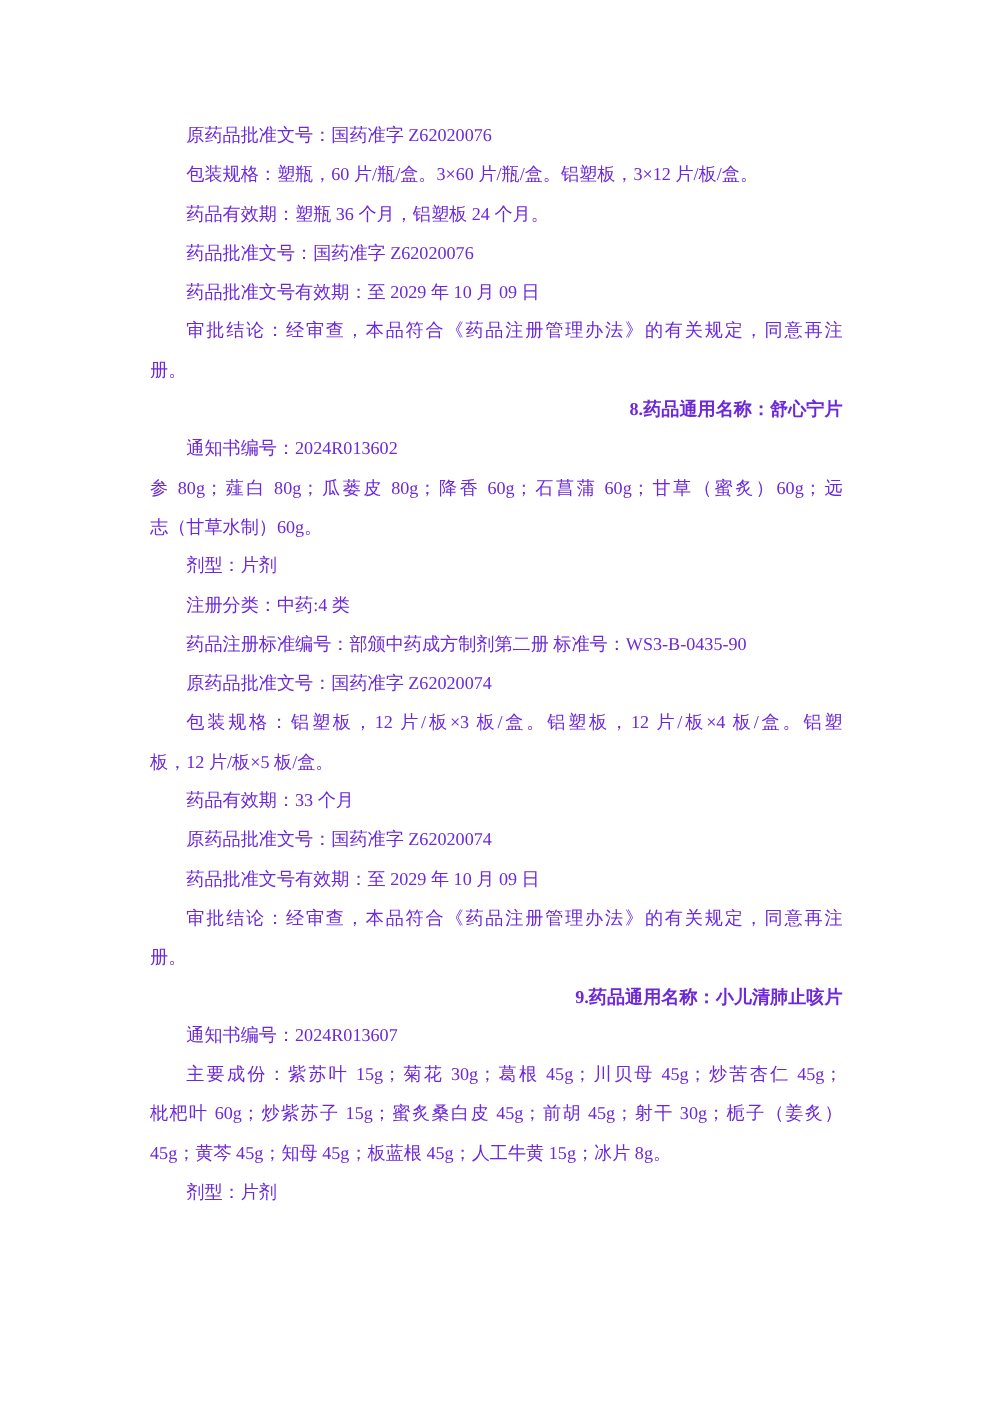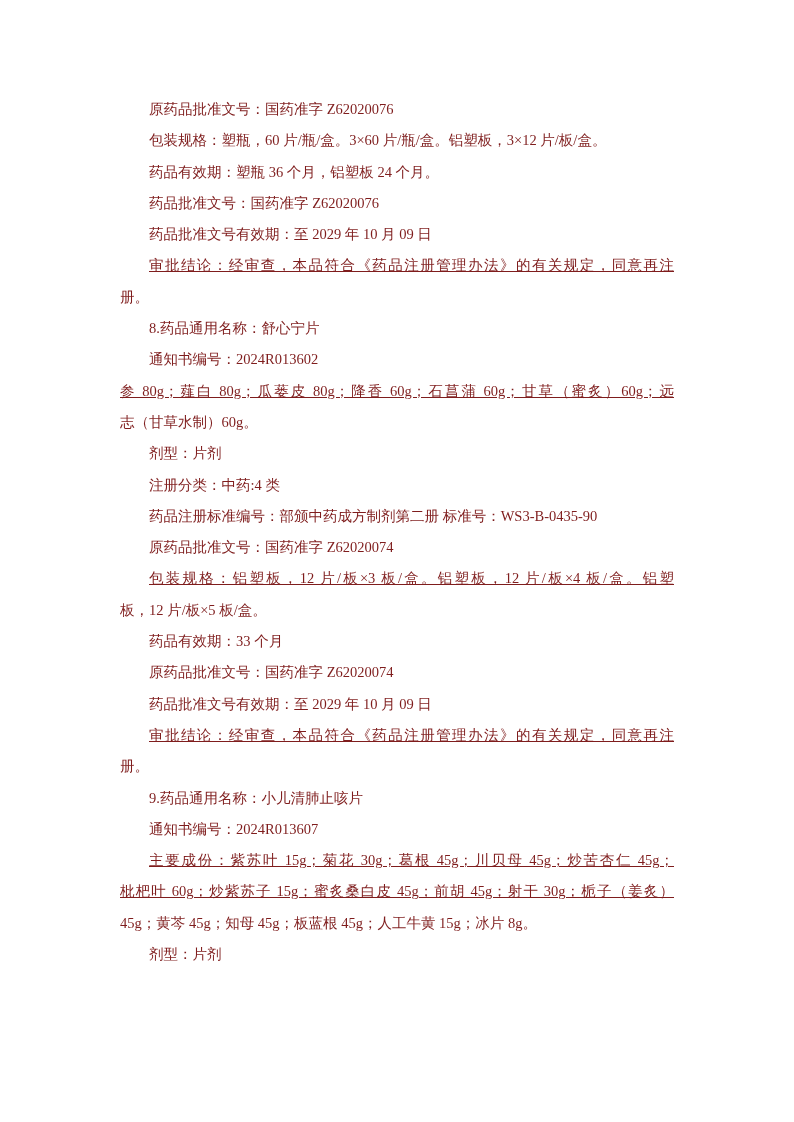--- a/index.html
+++ b/index.html
@@ -7,46 +7,46 @@
     padding: 0;
     background: #ffffff;
   }
   .page {
     position: relative;
     width: 794px;
     height: 1122px;
     background: #ffffff;
     overflow: hidden;
     font-family: "Liberation Serif", "DejaVu Serif", serif;
-    color: #7f1d1d;
+    color: #6d28d9;
   }
   .text-block {
     position: absolute;
     left: 120px;
     top: 94px;
     width: 554px;
     font-size: 14.5px;
     line-height: 31.3px;
   }
   .line {
     white-space: nowrap;
     text-align: left;
   }
   .line.fill {
     white-space: normal;
     text-align: justify;
     text-align-last: justify;
     text-justify: inter-character;
-    text-decoration: underline;
   }
   .line.indent {
     text-indent: 2em;
   }
   .line.bold {
-    font-weight: 400;
+    font-weight: 700;
+    text-align: right;
   }
 </style>
 </head>
 <body>
 
 <div class="page">
   <div class="text-block">
       <div class="line indent">原药品批准文号：国药准字 Z62020076</div>
       <div class="line indent">包装规格：塑瓶，60 片/瓶/盒。3×60 片/瓶/盒。铝塑板，3×12 片/板/盒。</div>
       <div class="line indent">药品有效期：塑瓶 36 个月，铝塑板 24 个月。</div>

